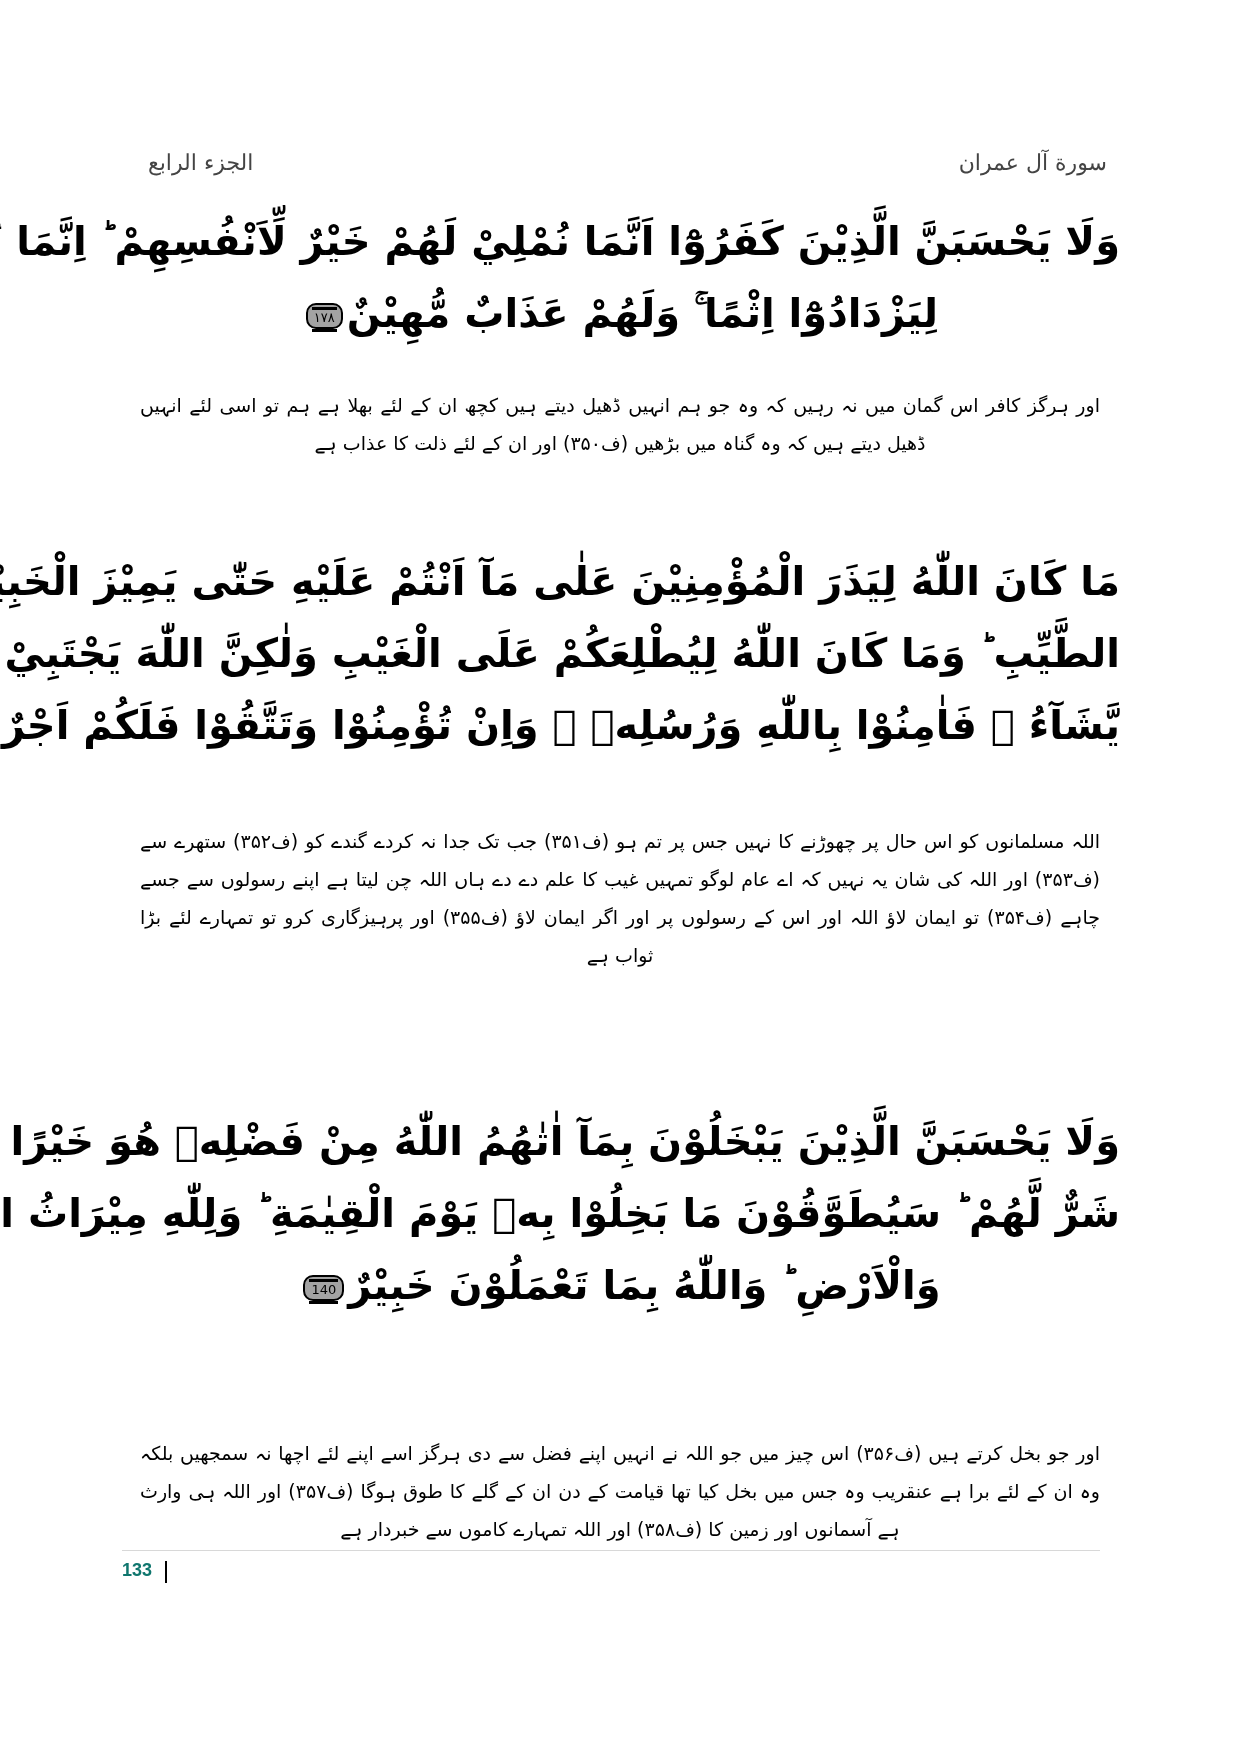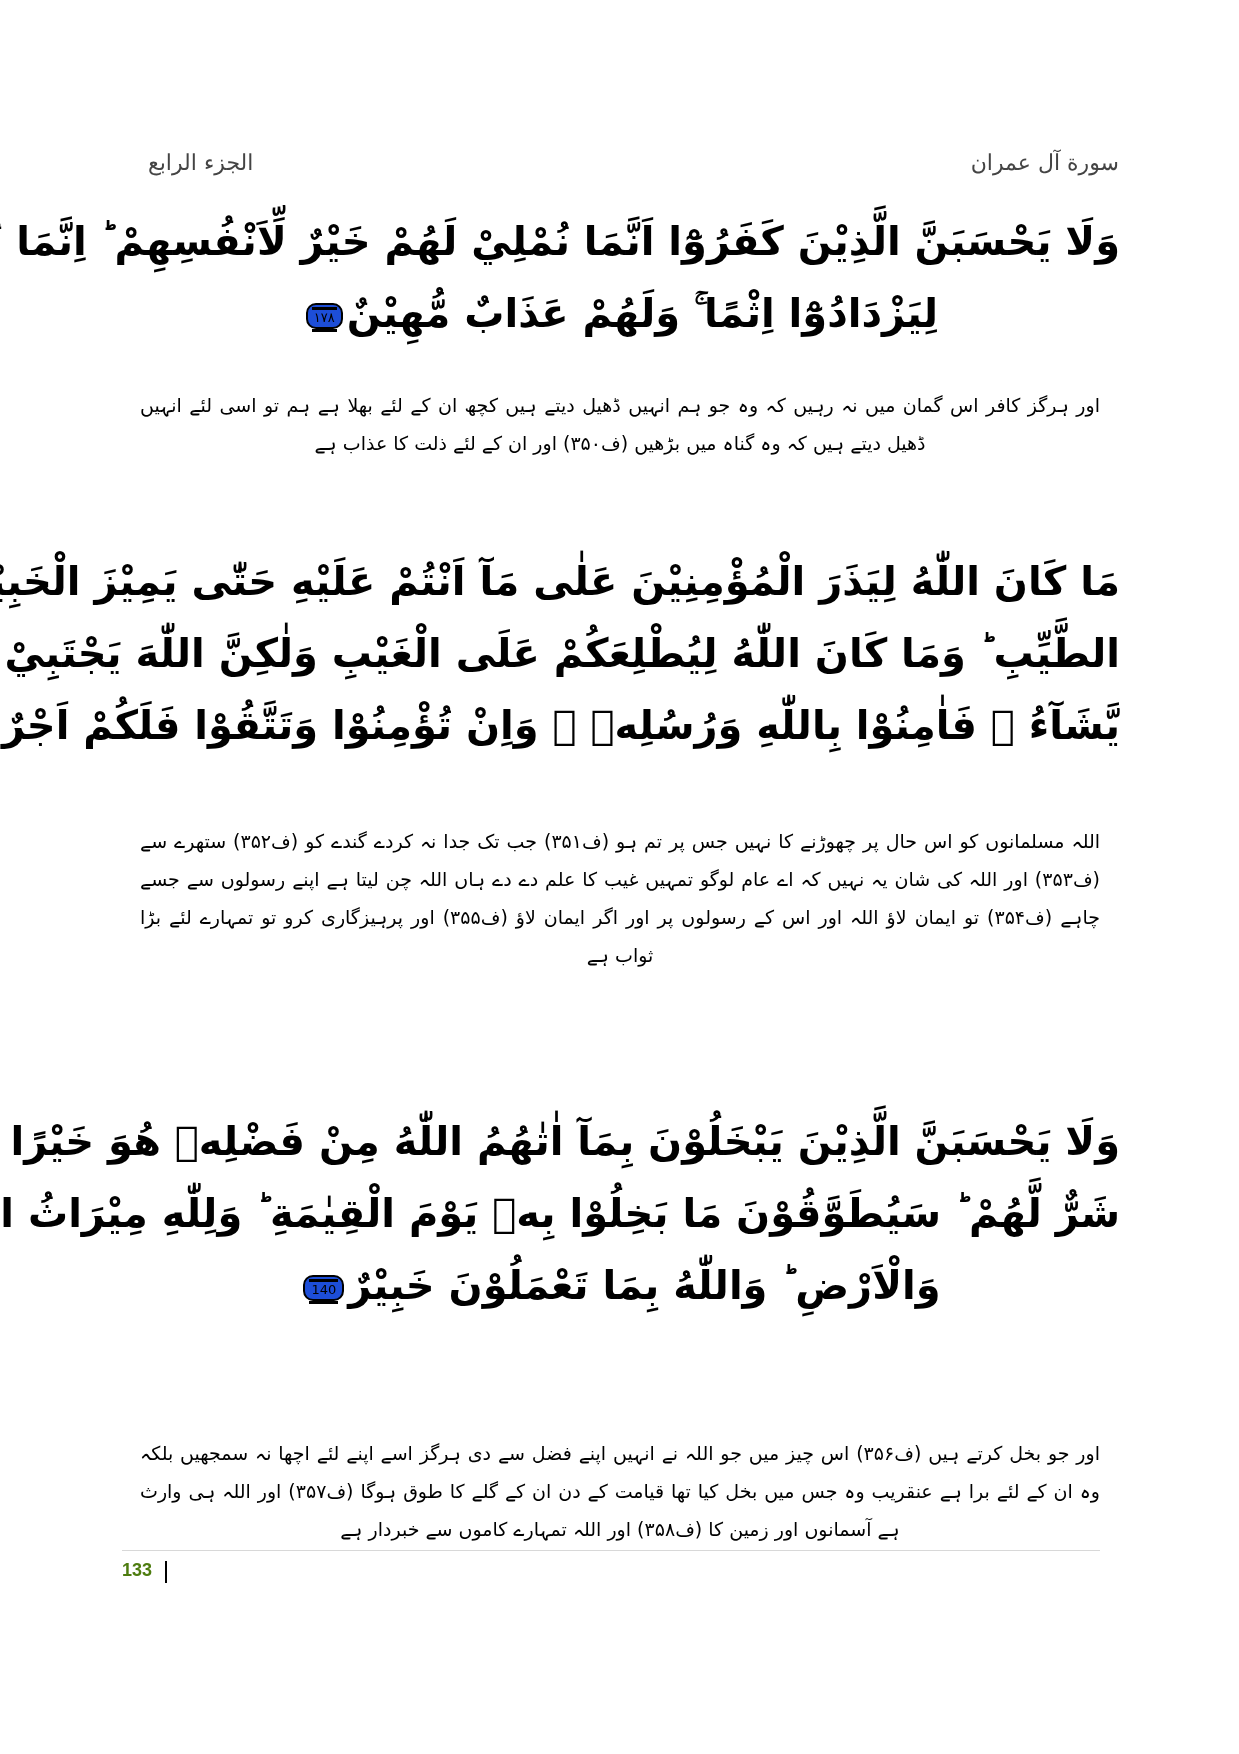--- a/index.html
+++ b/index.html
@@ -1,54 +1,54 @@
 <!DOCTYPE html>
 <html><head>
   <meta charset="utf-8">
   <style>
     html, body { margin: 0; padding: 0; background: #ffffff; }
     body { width: 1239px; height: 1754px; position: relative; overflow: hidden; color: #000; }
     .page { position: absolute; left: 0; top: 0; width: 1239px; height: 1510px; }
 
     .hdr { position: absolute; top: 150px; font-family: "DejaVu Serif", serif; font-size: 22px; color: #444; }
     .hdr-left { left: 148px; }
-    .hdr-right { right: 120px; }
+    .hdr-right { right: 132px; }
 
     .ayah {
       position: absolute; left: 120px; width: 1000px;
       direction: rtl; text-align: center;
       font-family: "DejaVu Sans", sans-serif; font-weight: bold;
       font-size: 40px; line-height: 72px; color: #000;
     }
     .ayah .line { display: block; white-space: nowrap; }
     .vnum {
       display: inline-block; direction: rtl;
       font-family: "DejaVu Sans", sans-serif; font-weight: normal;
       font-size: 13px; line-height: 14px;
       border: 2px solid #000; border-radius: 10px;
       padding: 6px 6px 2px 6px; margin: 0 4px; vertical-align: middle;
-      position: relative; background: #1d4ed8;
+      position: relative; background: #a3a3a3;
     }
     .vnum::before {
       content: ""; position: absolute; left: 4px; right: 4px; top: 2px; height: 3px; background: #000;
     }
     .vnum::after {
       content: ""; position: absolute; left: 4px; right: 4px; bottom: -5px; height: 3px; background: #000;
     }
 
     .trans {
       position: absolute; left: 140px; width: 960px;
       direction: rtl; text-align: justify; text-align-last: center;
       font-family: "DejaVu Sans", sans-serif; font-size: 19px; line-height: 38px; color: #000;
     }
 
     .footer-rule { position: absolute; left: 122px; width: 978px; top: 1550px; height: 1px; background: #d8d8d8; }
     .page-num {
       position: absolute; left: 122px; top: 1560px;
-      font-family: "Liberation Sans", sans-serif; font-weight: bold; font-size: 18px; color: #4d7c0f;
+      font-family: "Liberation Sans", sans-serif; font-weight: bold; font-size: 18px; color: #0f766e;
     }
     .page-num-bar { position: absolute; left: 165px; top: 1561px; width: 2px; height: 22px; background: #000; }
   </style>
 </head>
 <body>
 
 <div class="page">
 
   <div class="hdr hdr-left">الجزء الرابع</div>
   <div class="hdr hdr-right">سورة آل عمران</div>

